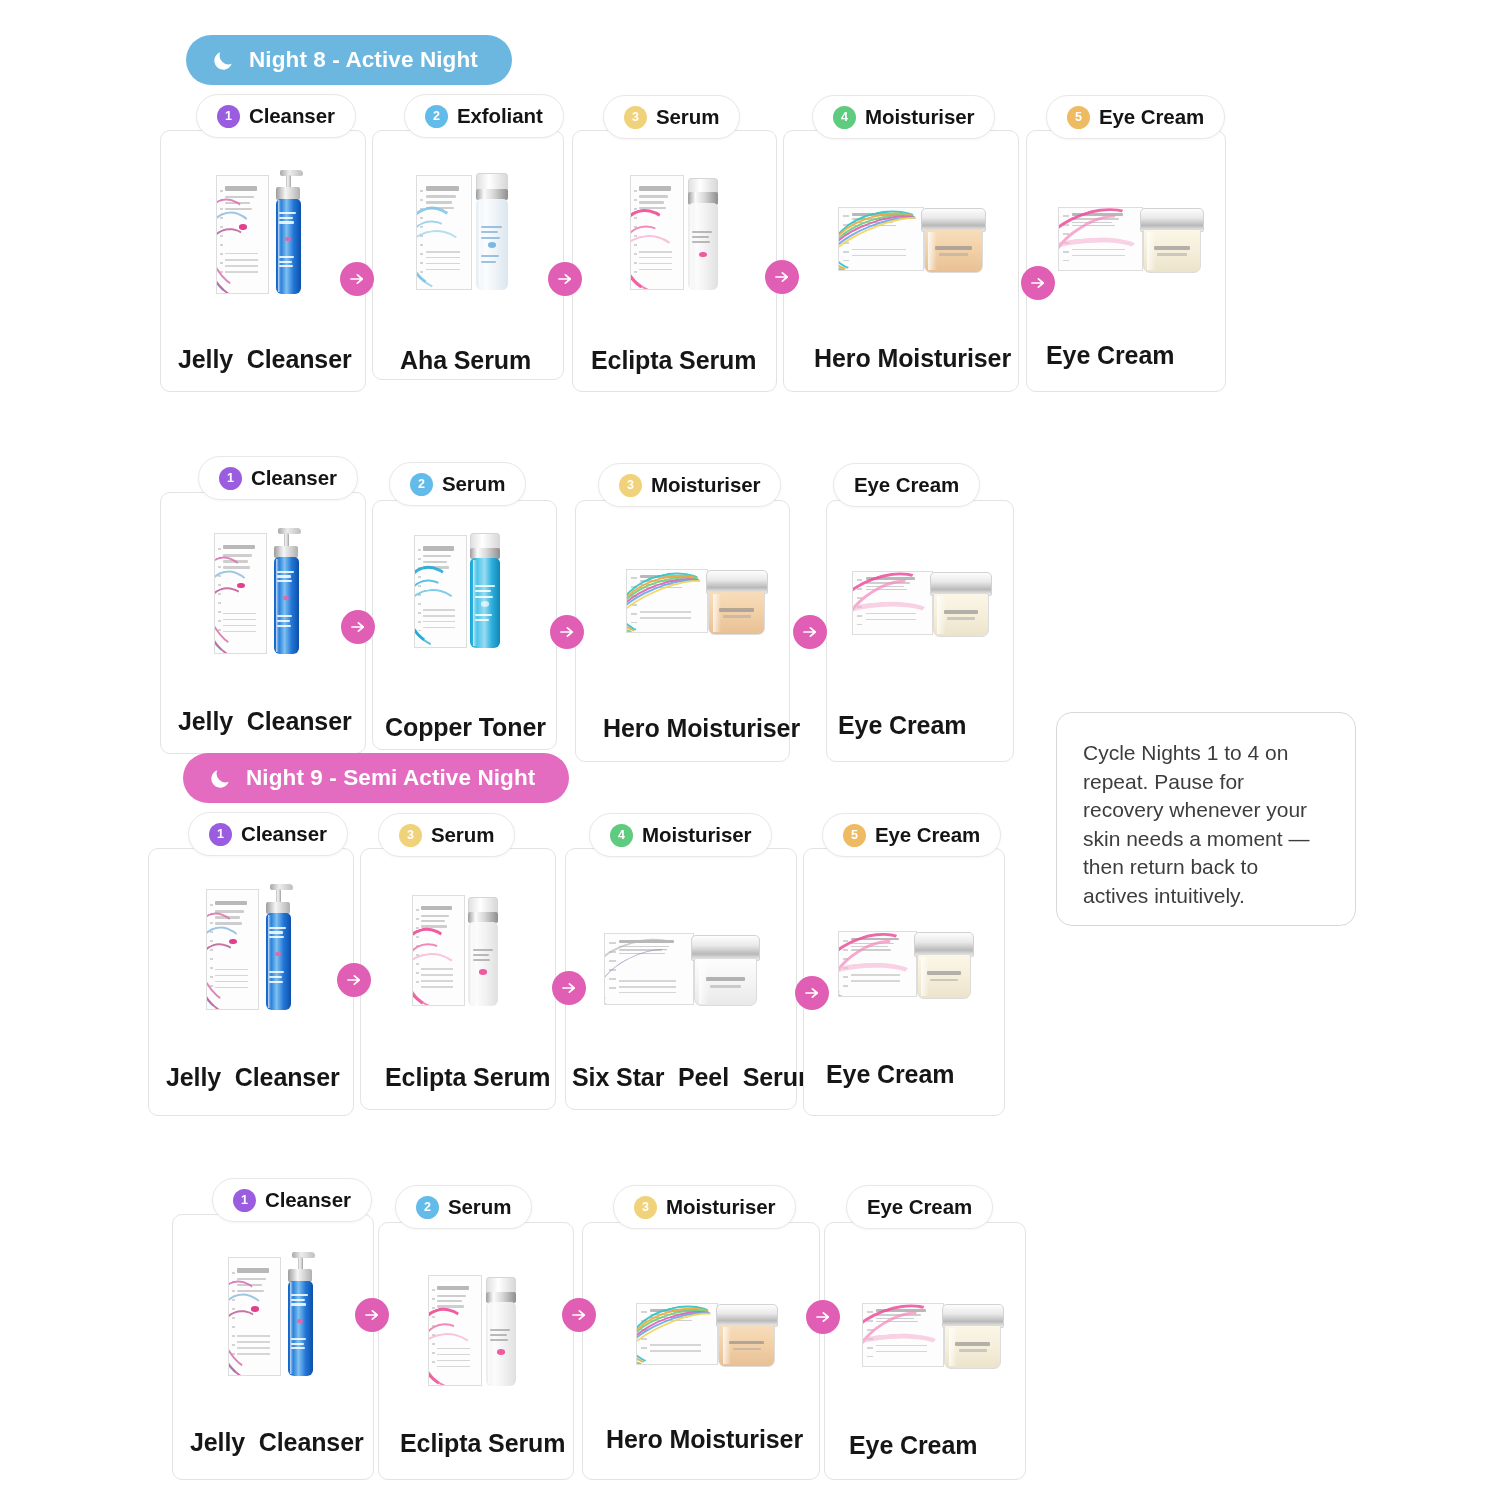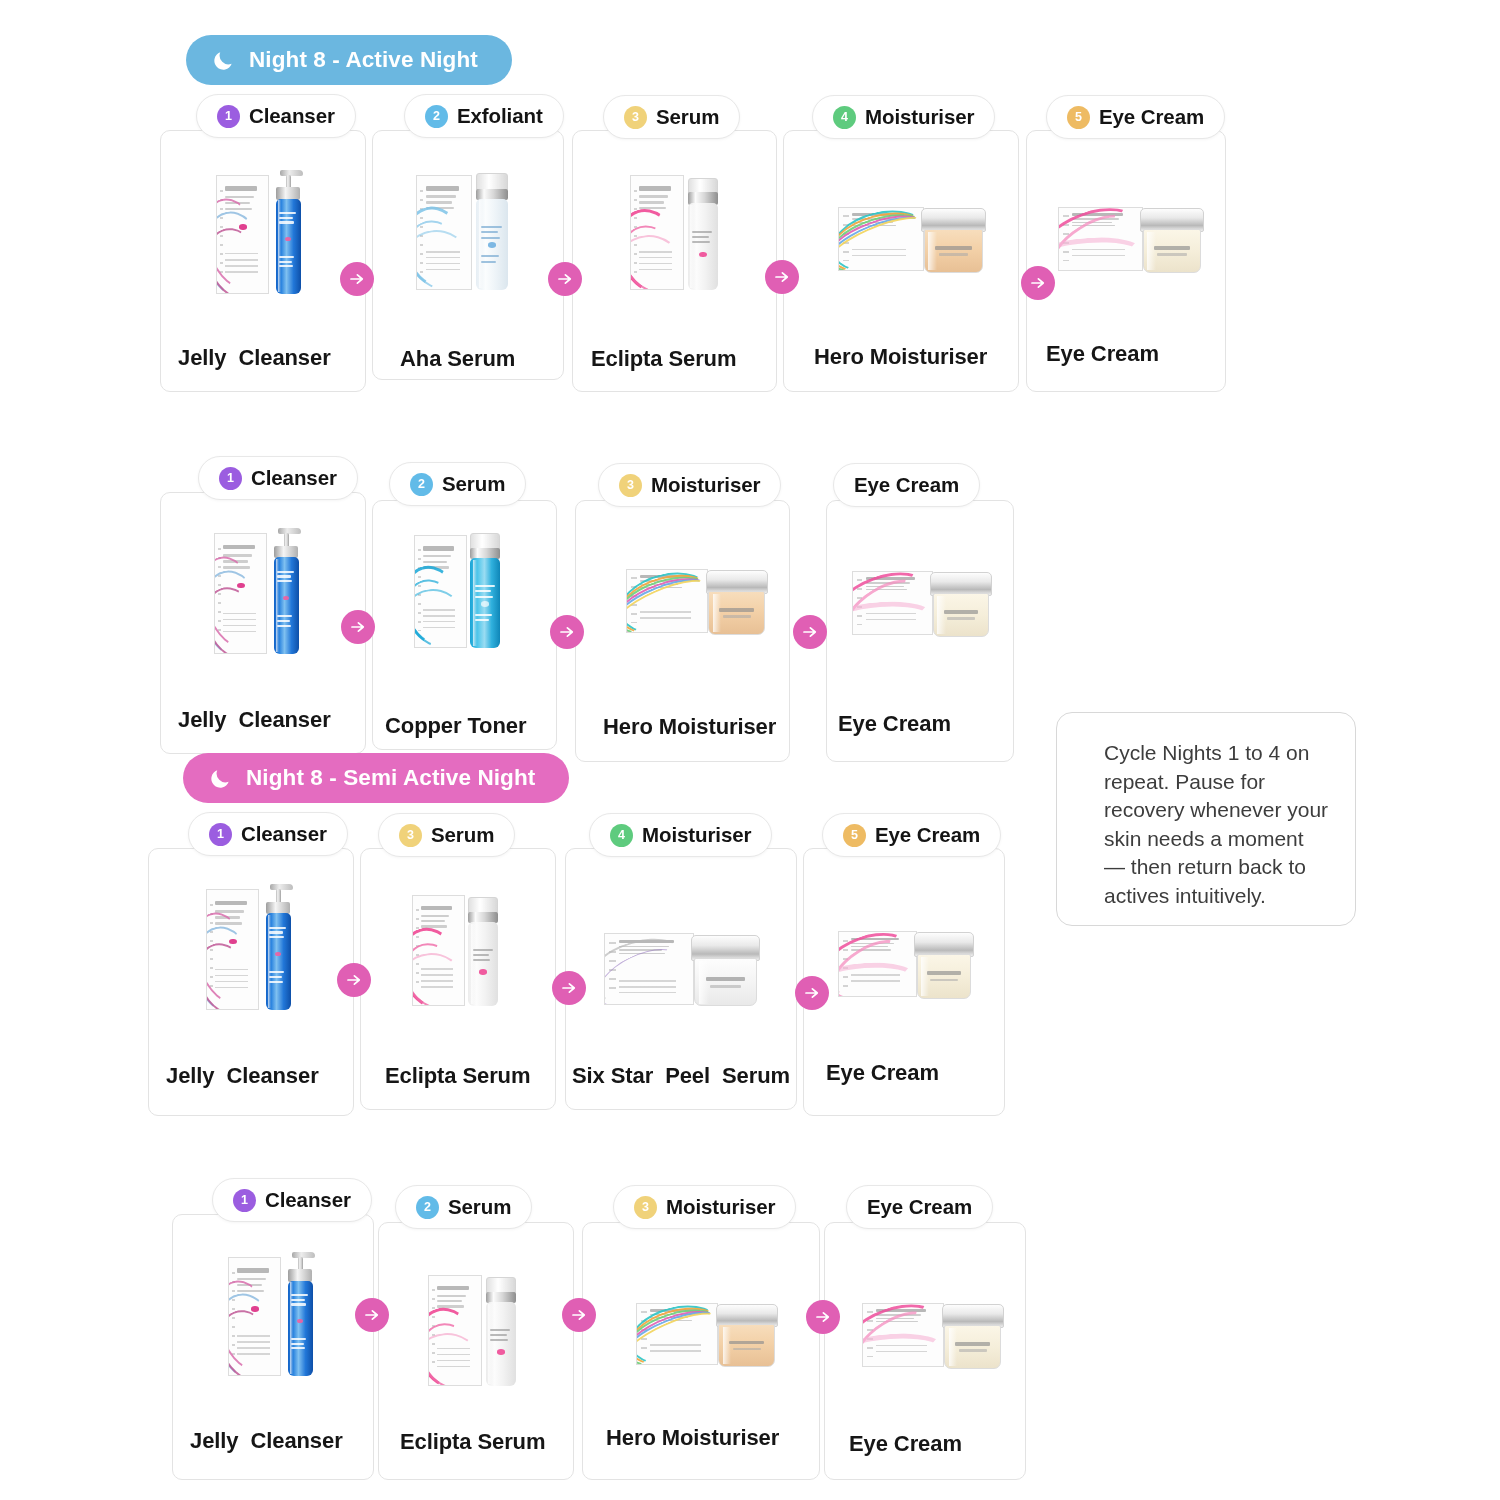--- a/index.html
+++ b/index.html
@@ -61,21 +61,21 @@
   .chip-label {
     font-size: 20.5px;
     font-weight: 600;
     color: #141414;
     letter-spacing: -.1px;
   }
 
   
   .pname {
     position: absolute;
-    font-size: 22px;
+    font-size: 25px;
     font-weight: 600;
     color: #161616;
     letter-spacing: -.1px;
     white-space: pre;
     z-index: 3;
   }
 
   
   .arrow {
     position: absolute;
@@ -94,21 +94,20 @@
     border: 1.4px solid #d8d8d8;
     border-radius: 16px;
     padding: 26px 26px 24px 26px;
     z-index: 3;
   }
   .note-text {
     font-size: 21px;
     line-height: 28.5px;
     color: #3d3d3d;
     white-space: pre-wrap;
-    margin-left: 21px;
   }
 
   
   .prod { position: absolute; z-index: 3; }
   .prod > * { position: absolute; }
 
   
   .box {
     background: #fdfdfd;
     border: 1px solid #dddddd;
@@ -508,21 +507,21 @@
       <svg viewBox="0 0 24 24" width="18" height="18">
         <path d="M4 12h14M12.5 6.5 19 12l-6.5 5.5" fill="none" stroke="#ffffff" stroke-width="2.3" stroke-linecap="round" stroke-linejoin="round"></path>
       </svg>
     </div>
     <div class="night-pill" style="left: 183px; top: 753px; background: rgb(228, 108, 192);">
       <span style="display: flex;">
         <svg viewBox="0 0 24 24" class="moon-icon">
           <path d="M20.5 15.4A9.2 9.2 0 0 1 8.6 3.5a9.3 9.3 0 1 0 11.9 11.9z" fill="#ffffff"></path>
         </svg>
       </span>
-      <span>Night 8 - Semi Active Night</span>
+      <span>Night 9 - Semi Active Night</span>
     </div>
     <div class="card" style="left: 148px; top: 848px; width: 206px; height: 268px; z-index: 2;"></div>
     <div class="chip" style="left: 188px; top: 812px;">
       <span class="chip-num" style="background: rgb(155, 93, 224);">1</span>
       <span class="chip-label">Cleanser</span>
     </div>
     <div class="prod" style="left: 206px; top: 884px; width: 96px; height: 126px; z-index: 2;">
       <div class="box" style="left: 0%; top: 4%; width: 55%; height: 96%;">
         <div class="bx-brand"></div>
         <div class="bx-l1"></div>

